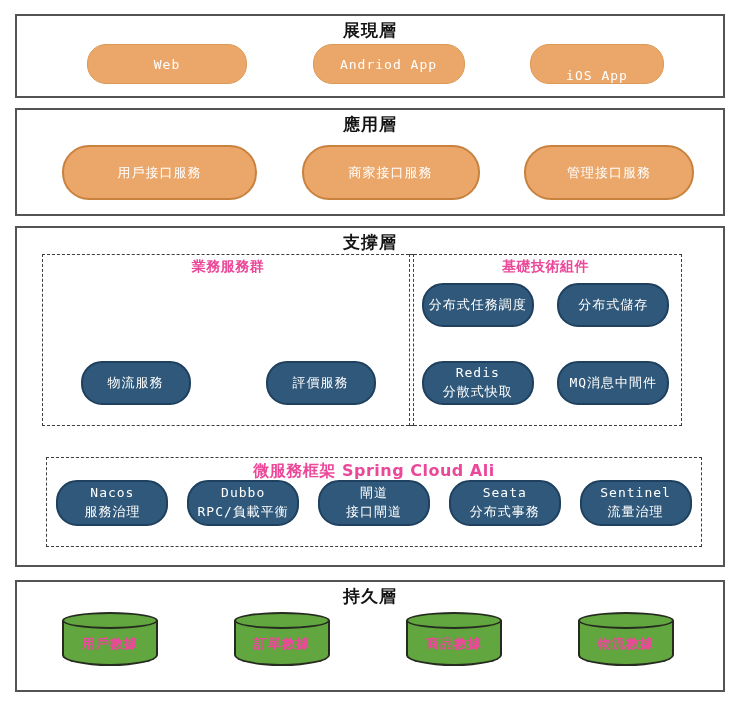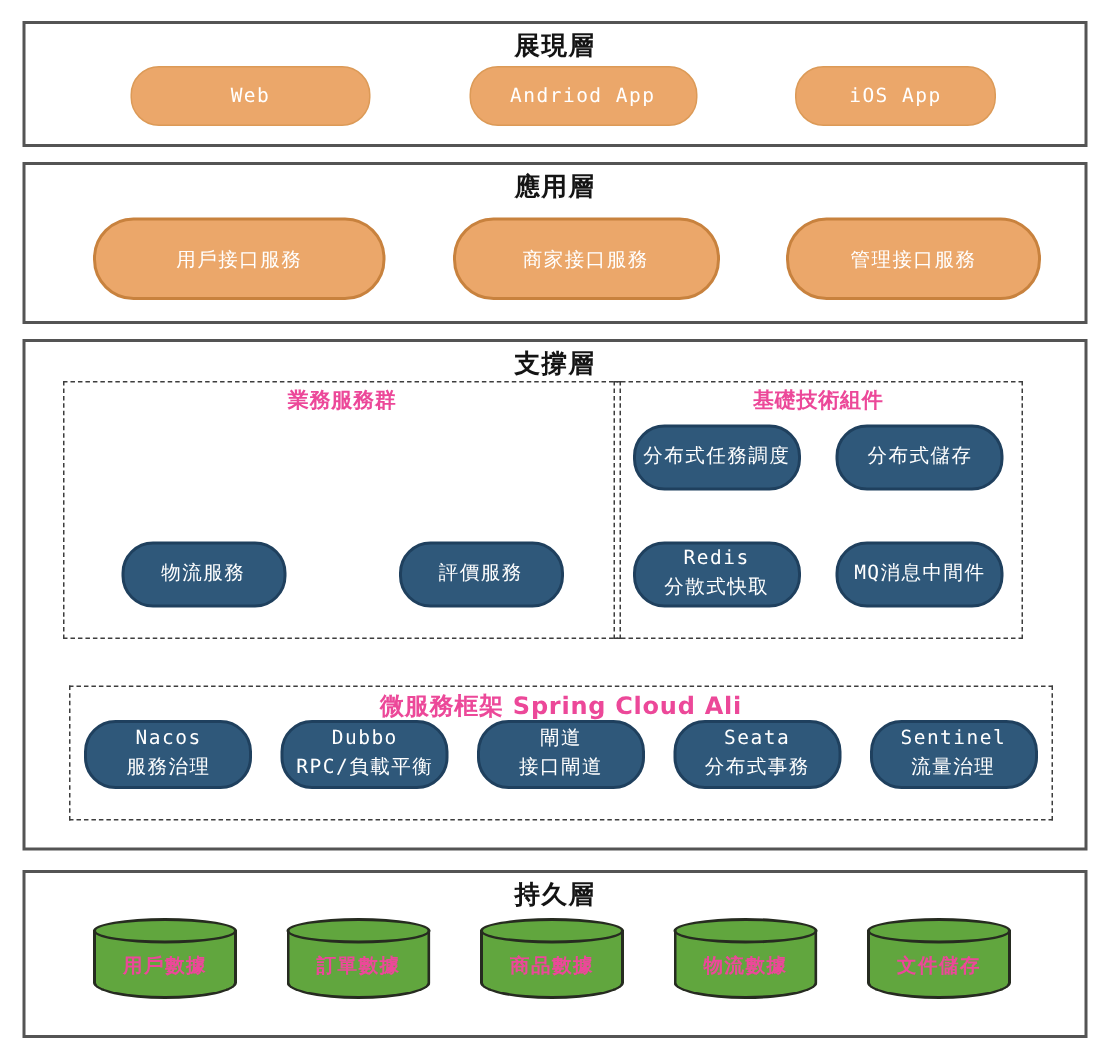--- a/index.html
+++ b/index.html
@@ -39,21 +39,21 @@
   .pill .lines .ln{display:block;line-height:1.45;}
 
   .pill.orange-sm{
     background:#EBA76A;border:1px solid #DC9A57;border-radius:19px;height:40px;
   }
   .pill.orange-lg{
     background:#EBA76A;border:2px solid #C8823E;border-radius:27px;height:55px;
   }
   #node-web{width:160px;}
   #node-android-app{width:152px;}
-  #node-ios-app{width:134px;}
+  #node-ios-app{width:134px;align-items:flex-end;}
   #node-user-interface-service{width:195px;}
   #node-merchant-interface-service{width:178px;}
   #node-admin-interface-service{width:170px;}
 
   .pill.blue{
     background:#2F587A;border:2px solid #1F405E;border-radius:21px;
     width:110px;height:44px;line-height:1.35;
   }
   .pill.blue.wide{width:112px;}
 
@@ -221,21 +221,16 @@
       <div class="cyl">
         <div class="cyl-body"></div>
         <div class="cyl-top"></div>
         <div class="cyl-label">商品數據</div>
       </div>
       <div class="cyl">
         <div class="cyl-body"></div>
         <div class="cyl-top"></div>
         <div class="cyl-label">物流數據</div>
       </div>
-      <div class="cyl">
-        <div class="cyl-body"></div>
-        <div class="cyl-top"></div>
-        <div class="cyl-label">文件儲存</div>
-      </div>
     </div>
   </section>
 
 </div>
 
 </body></html>

